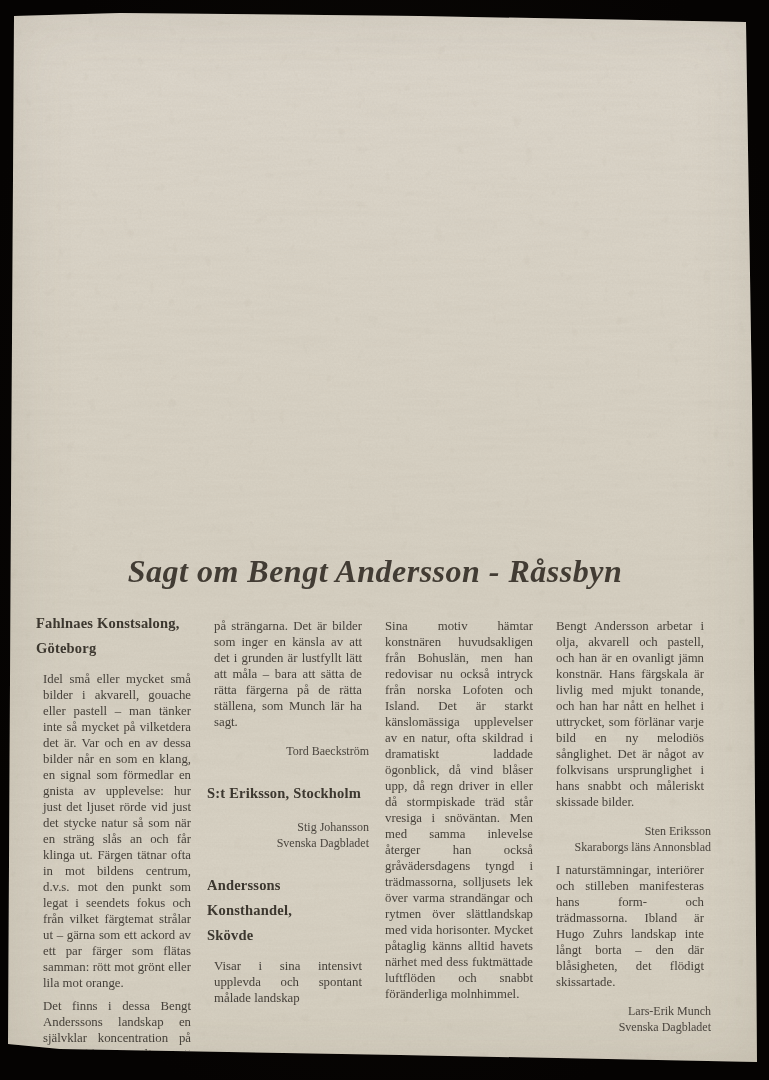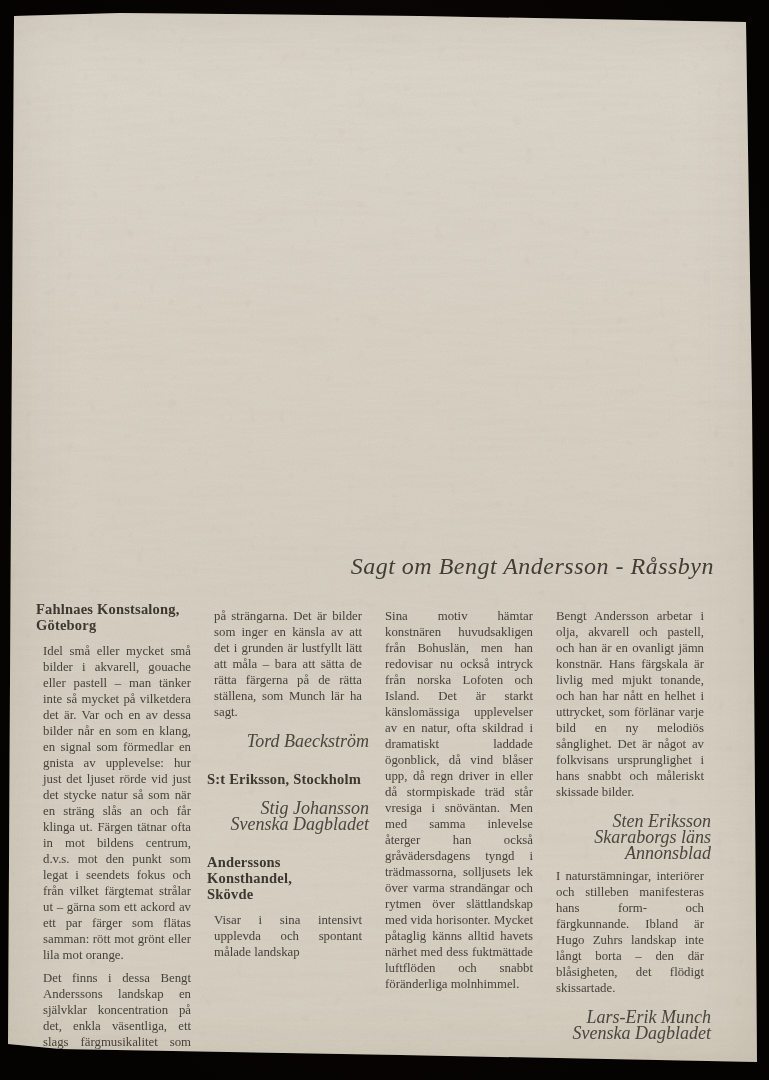--- a/index.html
+++ b/index.html
@@ -19,53 +19,52 @@
     clip-path: polygon(14px 16px, 120px 13px, 420px 16px, 746px 22px, 752px 400px, 757px 1062px, 400px 1055px, 60px 1049px, 8px 1044px, 11px 500px);
     background: linear-gradient(178deg, #ded8cd 0%, #dad4c7 30%, #d7d1c3 55%, #d9d3c5 80%, #d5cfc0 100%);
     box-shadow: inset 0 0 70px rgba(110, 98, 80, 0.22), inset 0 0 8px rgba(110, 98, 80, 0.28);
   }
   .texture-svg { position: absolute; inset: 0; width: 100%; height: 100%; pointer-events: none; }
   .content {
     position: absolute; left: 36px; top: 553px; width: 678px;
     color: #45403a;
   }
   .page-title {
-    text-align: right;
+    text-align: center;
     font-style: italic;
-    font-weight: 400;
-    font-size: 24px;
+    font-weight: 700;
+    font-size: 32px;
     letter-spacing: 0.5px;
     color: #423c34;
     margin: 0 0 21px 0;
   }
   .cols { display: flex; gap: 9px; }
   .col { width: 162px; flex: 0 0 162px; }
   .section-heading {
     font-weight: 700;
     font-size: 14.5px;
-    line-height: 16px;
+    line-height: 25px;
     color: #3c372f;
     white-space: pre-line;
     margin: 0 0 10px 0;
     letter-spacing: 0.2px;
   }
   .section-heading.later { margin-top: 22px; }
   .para {
     font-size: 12.8px;
     line-height: 16px;
     text-align: justify;
     margin: 7px;
     color: #46413a;
   }
   .para + .para.gap { margin-top: 16px; }
   .attribution {
     margin-top: 13px;
     text-align: right;
-    font-style: italic;
-    font-size: 18px;
+    font-size: 12px;
     line-height: 16px;
     color: #4a453e;
   }
 </style>
 </head>
 <body>
 
 <div class="backdrop"></div>
 
 <div class="paper">
@@ -119,21 +118,21 @@
       <div class="col">
         <p class="para gap">Sina motiv hämtar konstnären huvudsakligen från Bohuslän, men han redovisar nu också intryck från norska Lofoten och Island. Det är starkt känslomässiga upplevelser av en natur, ofta skildrad i dramatiskt laddade ögonblick, då vind blåser upp, då regn driver in eller då stormpiskade träd står vresiga i snöväntan. Men med samma inlevelse återger han också gråvädersdagens tyngd i trädmassorna, solljusets lek över varma strandängar och rytmen över slättlandskap med vida horisonter. Mycket påtaglig känns alltid havets närhet med dess fuktmättade luftflöden och snabbt föränderliga molnhimmel.</p>
       </div>
 
       <div class="col">
         <p class="para">Bengt Andersson arbetar i olja, akvarell och pastell, och han är en ovanligt jämn konstnär. Hans färgskala är livlig med mjukt tonande, och han har nått en helhet i uttrycket, som förlänar varje bild en ny melodiös sånglighet. Det är något av folkvisans ursprunglighet i hans snabbt och måleriskt skissade bilder.</p>
         <div class="attribution">
           <div>Sten Eriksson</div>
           <div>Skaraborgs läns Annonsblad</div>
         </div>
-        <p class="para">I naturstämningar, interiörer och stilleben manifesteras hans form- och färgkunnande. Ibland är Hugo Zuhrs landskap inte långt borta – den där blåsigheten, det flödigt skissartade.</p>
+        <p class="para">I naturstämningar, interiörer och stilleben manifesteras hans form- och trädmassorna. Ibland är Hugo Zuhrs landskap inte långt borta – den där blåsigheten, det flödigt skissartade.</p>
         <div class="attribution">
           <div>Lars-Erik Munch</div>
           <div>Svenska Dagbladet</div>
         </div>
       </div>
 
     </div>
   </div>
 </div>
 

